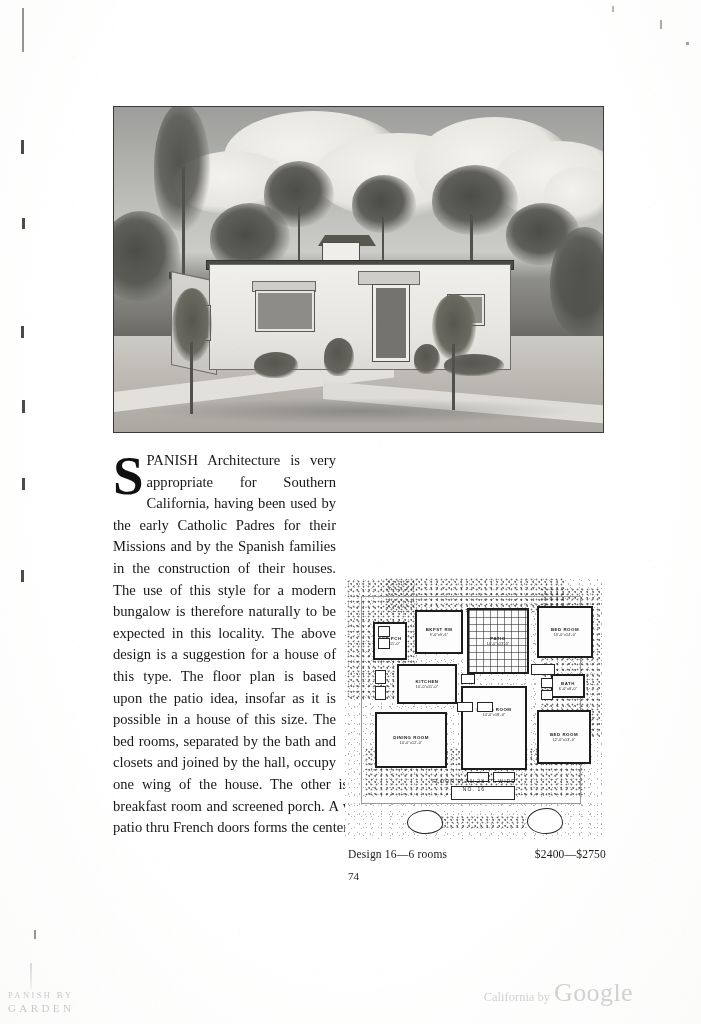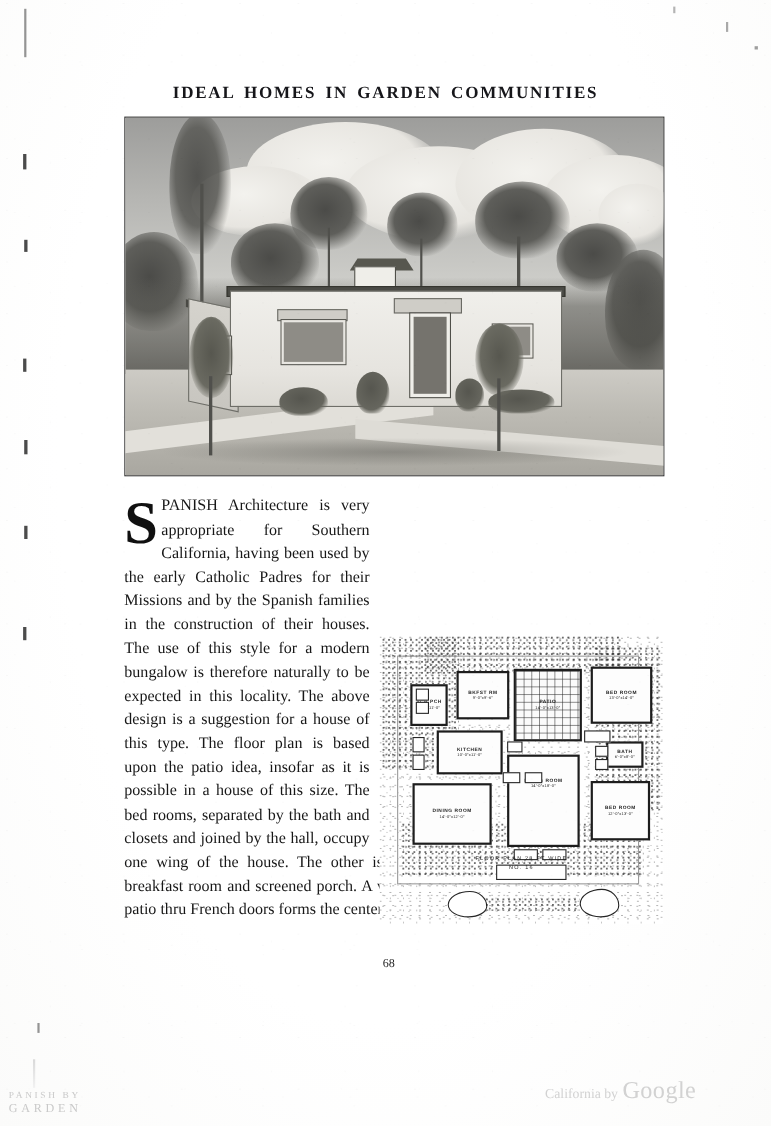--- a/index.html
+++ b/index.html
@@ -250,40 +250,39 @@
   .stampTick{
     position:absolute;left:30px;top:963px;width:2px;height:26px;
     background:linear-gradient(180deg,#d9d9d9,#f2f2f2);
   }
   .google{
     position:absolute;right:68px;top:978px;
     color:#d2d2d2;
     white-space:nowrap;
   }
   .google .by{font-size:12.5px;font-family:"Liberation Serif",serif;}
-  .google .gg{font-size:22px;font-family:"Liberation Serif",serif;letter-spacing:.4px;}
+  .google .gg{font-size:26px;font-family:"Liberation Serif",serif;letter-spacing:.4px;}
 </style>
 </head>
 <body>
 
 <div class="page">
 
   <div class="speck" style="left:22px;top:8px;width:2px;height:44px;opacity:.5;"></div>
   <div class="speck" style="left:21px;top:140px;width:3px;height:14px;"></div>
   <div class="speck" style="left:22px;top:218px;width:3px;height:11px;"></div>
   <div class="speck" style="left:21px;top:326px;width:3px;height:12px;"></div>
   <div class="speck" style="left:22px;top:400px;width:3px;height:13px;"></div>
   <div class="speck" style="left:22px;top:478px;width:3px;height:12px;"></div>
   <div class="speck" style="left:21px;top:570px;width:3px;height:12px;"></div>
   <div class="speck" style="left:34px;top:930px;width:2px;height:9px;opacity:.5;"></div>
   <div class="speck" style="left:660px;top:20px;width:2px;height:9px;opacity:.4;"></div>
   <div class="speck" style="left:686px;top:42px;width:3px;height:3px;opacity:.45;"></div>
   <div class="speck" style="left:612px;top:6px;width:2px;height:6px;opacity:.35;"></div>
 
-  <div class="header">IDEAL HOMES IN GARDEN COMMUNITIES</div>
 
   <div class="illo">
     <div class="sky"></div>
 
     <div class="cloud" style="left:110px;top:4px;width:180px;height:92px;"></div>
     <div class="cloud" style="left:200px;top:26px;width:170px;height:86px;"></div>
     <div class="cloud" style="left:300px;top:10px;width:160px;height:100px;"></div>
     <div class="cloud" style="left:380px;top:34px;width:130px;height:80px;"></div>
     <div class="cloud" style="left:60px;top:44px;width:120px;height:64px;"></div>
     <div class="cloud" style="left:430px;top:60px;width:70px;height:56px;"></div>
@@ -427,21 +426,25 @@
     <div class="plancap" style="top:200px;">
       <span>FLOOR PLAN 28 FT WIDE</span><br>
       <span>NO. 16</span>
     </div>
 
     <div class="bushOut" style="left:62px;top:232px;width:34px;height:22px;"></div>
     <div class="bushOut" style="left:182px;top:230px;width:34px;height:24px;"></div>
     <div class="planTrees" style="left:96px;top:238px;width:86px;height:12px;"></div>
   </div>
 
-  <div class="folio">68</div>
+  <div class="caption">
+    <span>Design 16—6 rooms</span>
+    <span>$2400—$2750</span>
+  </div>
+  <div class="folio">74</div>
 
   <div class="stampTick"></div>
   <div class="stampL">
     <span class="l1">PANISH BY</span>
     <span class="l2">GARDEN</span>
   </div>
   <div class="google">
     <span class="by">California by</span>
     <span class="gg">Google</span>
   </div>

